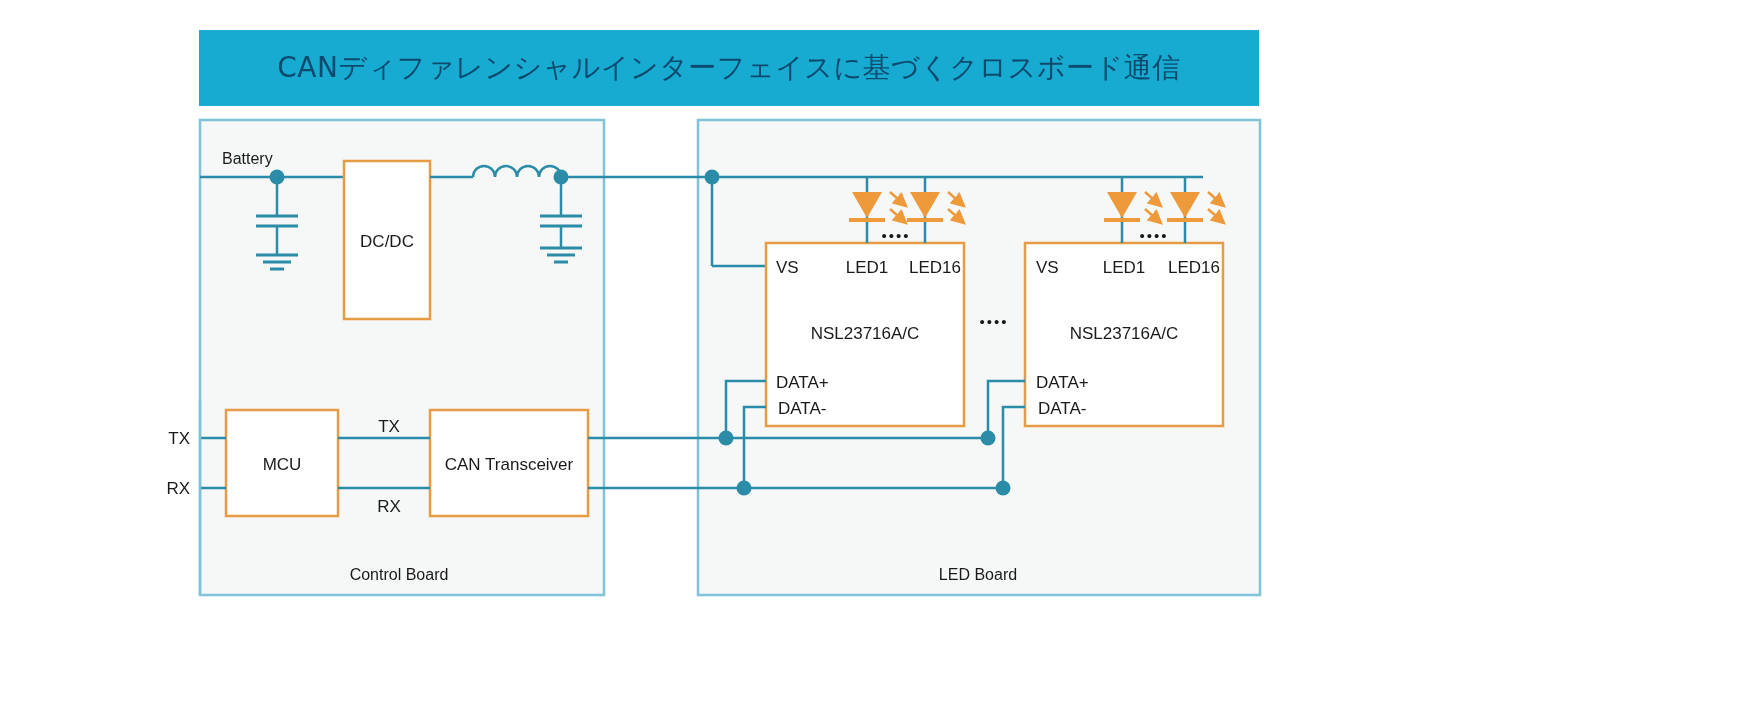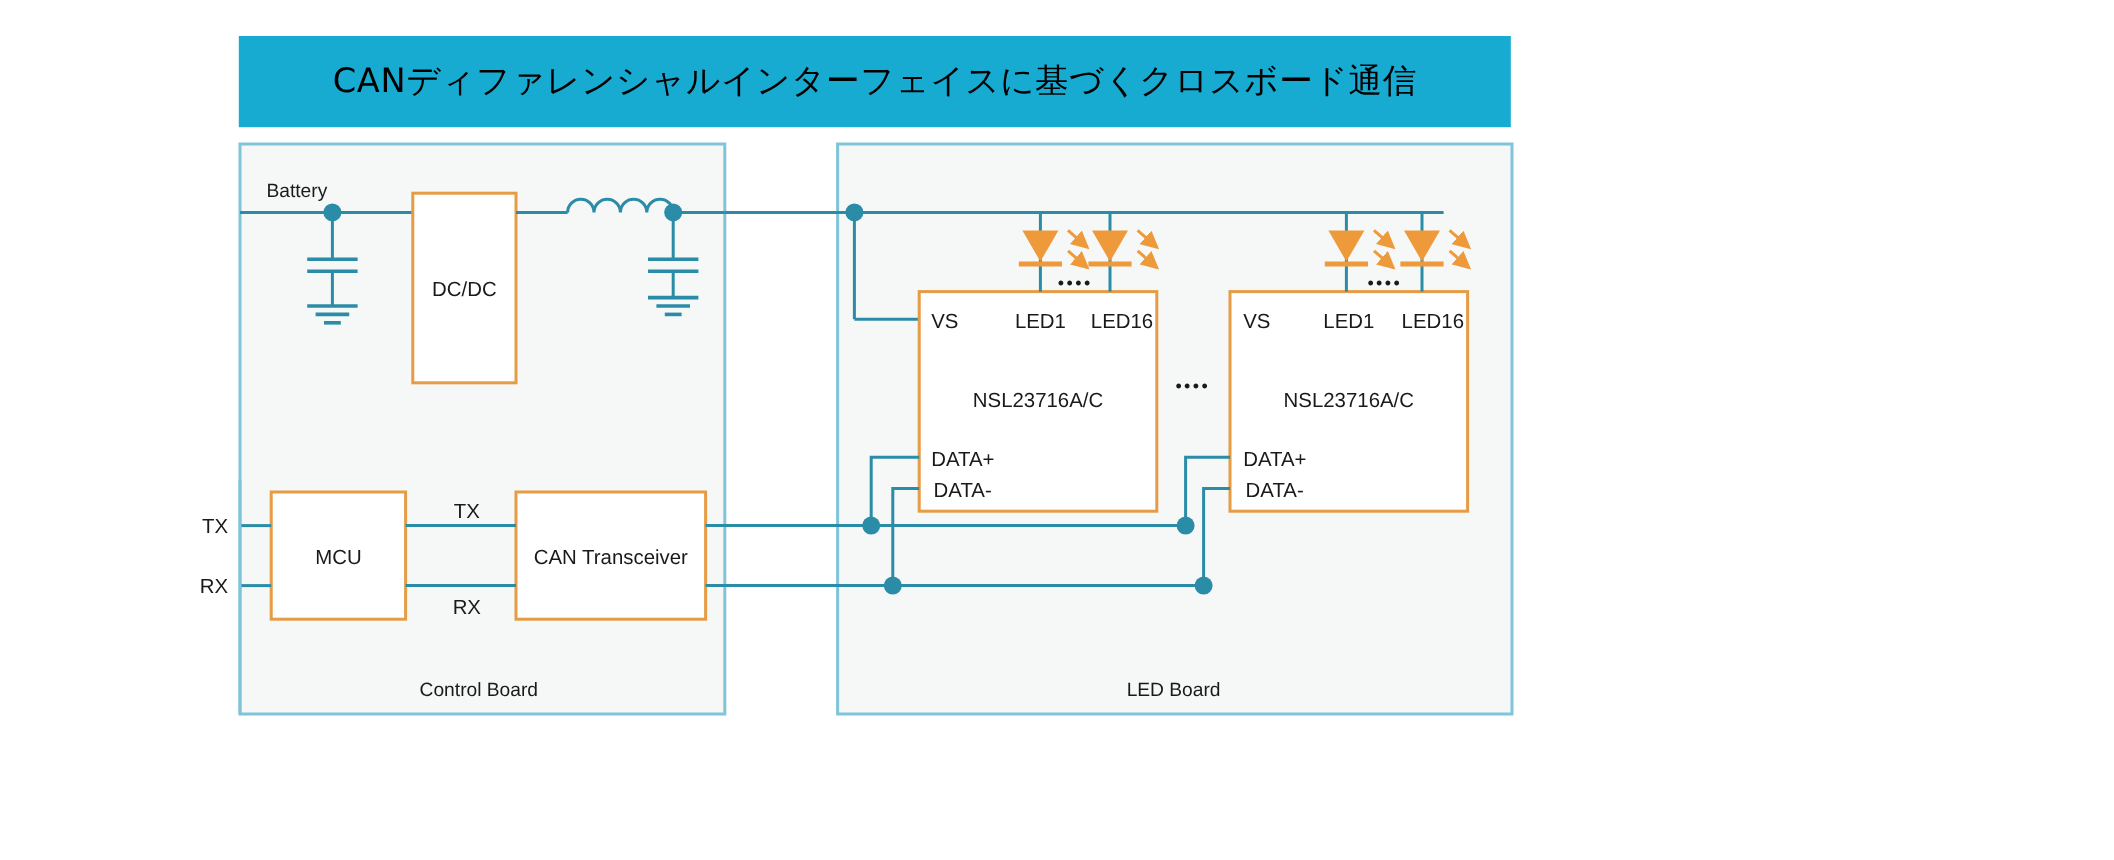--- a/index.html
+++ b/index.html
@@ -25,21 +25,21 @@
     left: 199px;
     top: 30px;
     width: 1060px;
     height: 76px;
     background: #18ABD2;
     display: flex;
     align-items: center;
     justify-content: center;
   }
   .title-text {
-    color: #000000;
+    color: #0c4a6e;
     font-size: 28px;
     letter-spacing: 0.5px;
     font-family: "DejaVu Sans", "Liberation Sans", sans-serif;
     white-space: nowrap;
   }
   svg.diagram {
     position: absolute;
     left: 0;
     top: 0;
     width: 1762px;

